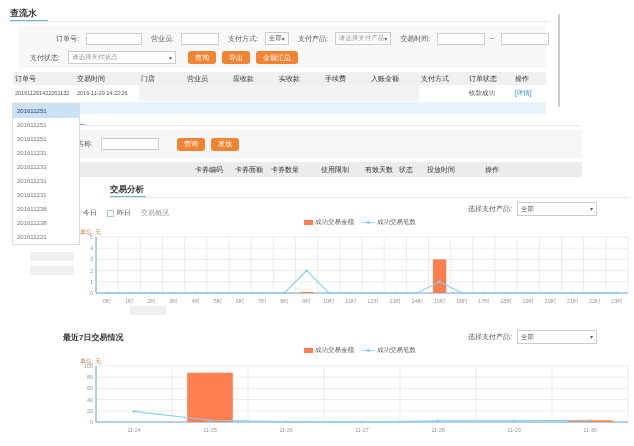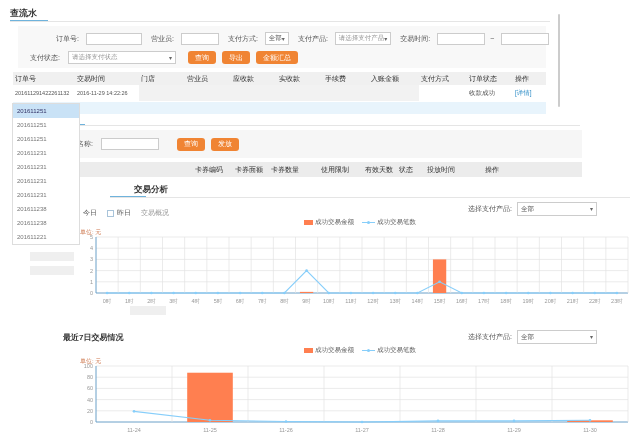--- a/index.html
+++ b/index.html
@@ -182,21 +182,21 @@
       <span class="hdr-cell" style="width:50px;">卡券数量</span>
       <span class="hdr-cell" style="width:44px;">使用限制</span>
       <span class="hdr-cell" style="width:34px;">有效天数</span>
       <span class="hdr-cell" style="width:28px;">状态</span>
       <span class="hdr-cell" style="width:58px;">投放时间</span>
       <span class="hdr-cell" style="width:90px;">操作</span>
     </div>
   </div>
 
   <div>
-    <div class="panel-title t85" style="left:110px;top:184px;margin-left:24px;">交易分析</div>
+    <div class="panel-title t85" style="left:110px;top:184px;">交易分析</div>
     <div class="blue-underline" style="left:110px;top:196px;width:36px;"></div>
     <div class="grey-line" style="left:110px;top:197px;width:520px;"></div>
 
     <div class="sel-row" style="left:73px;top:208px;">
       <span class="cb on"></span>
       <span class="ctrl-label">今日</span>
       <span class="cb"></span>
       <span class="ctrl-label">昨日</span>
       <span class="muted">交易概况</span>
     </div>

